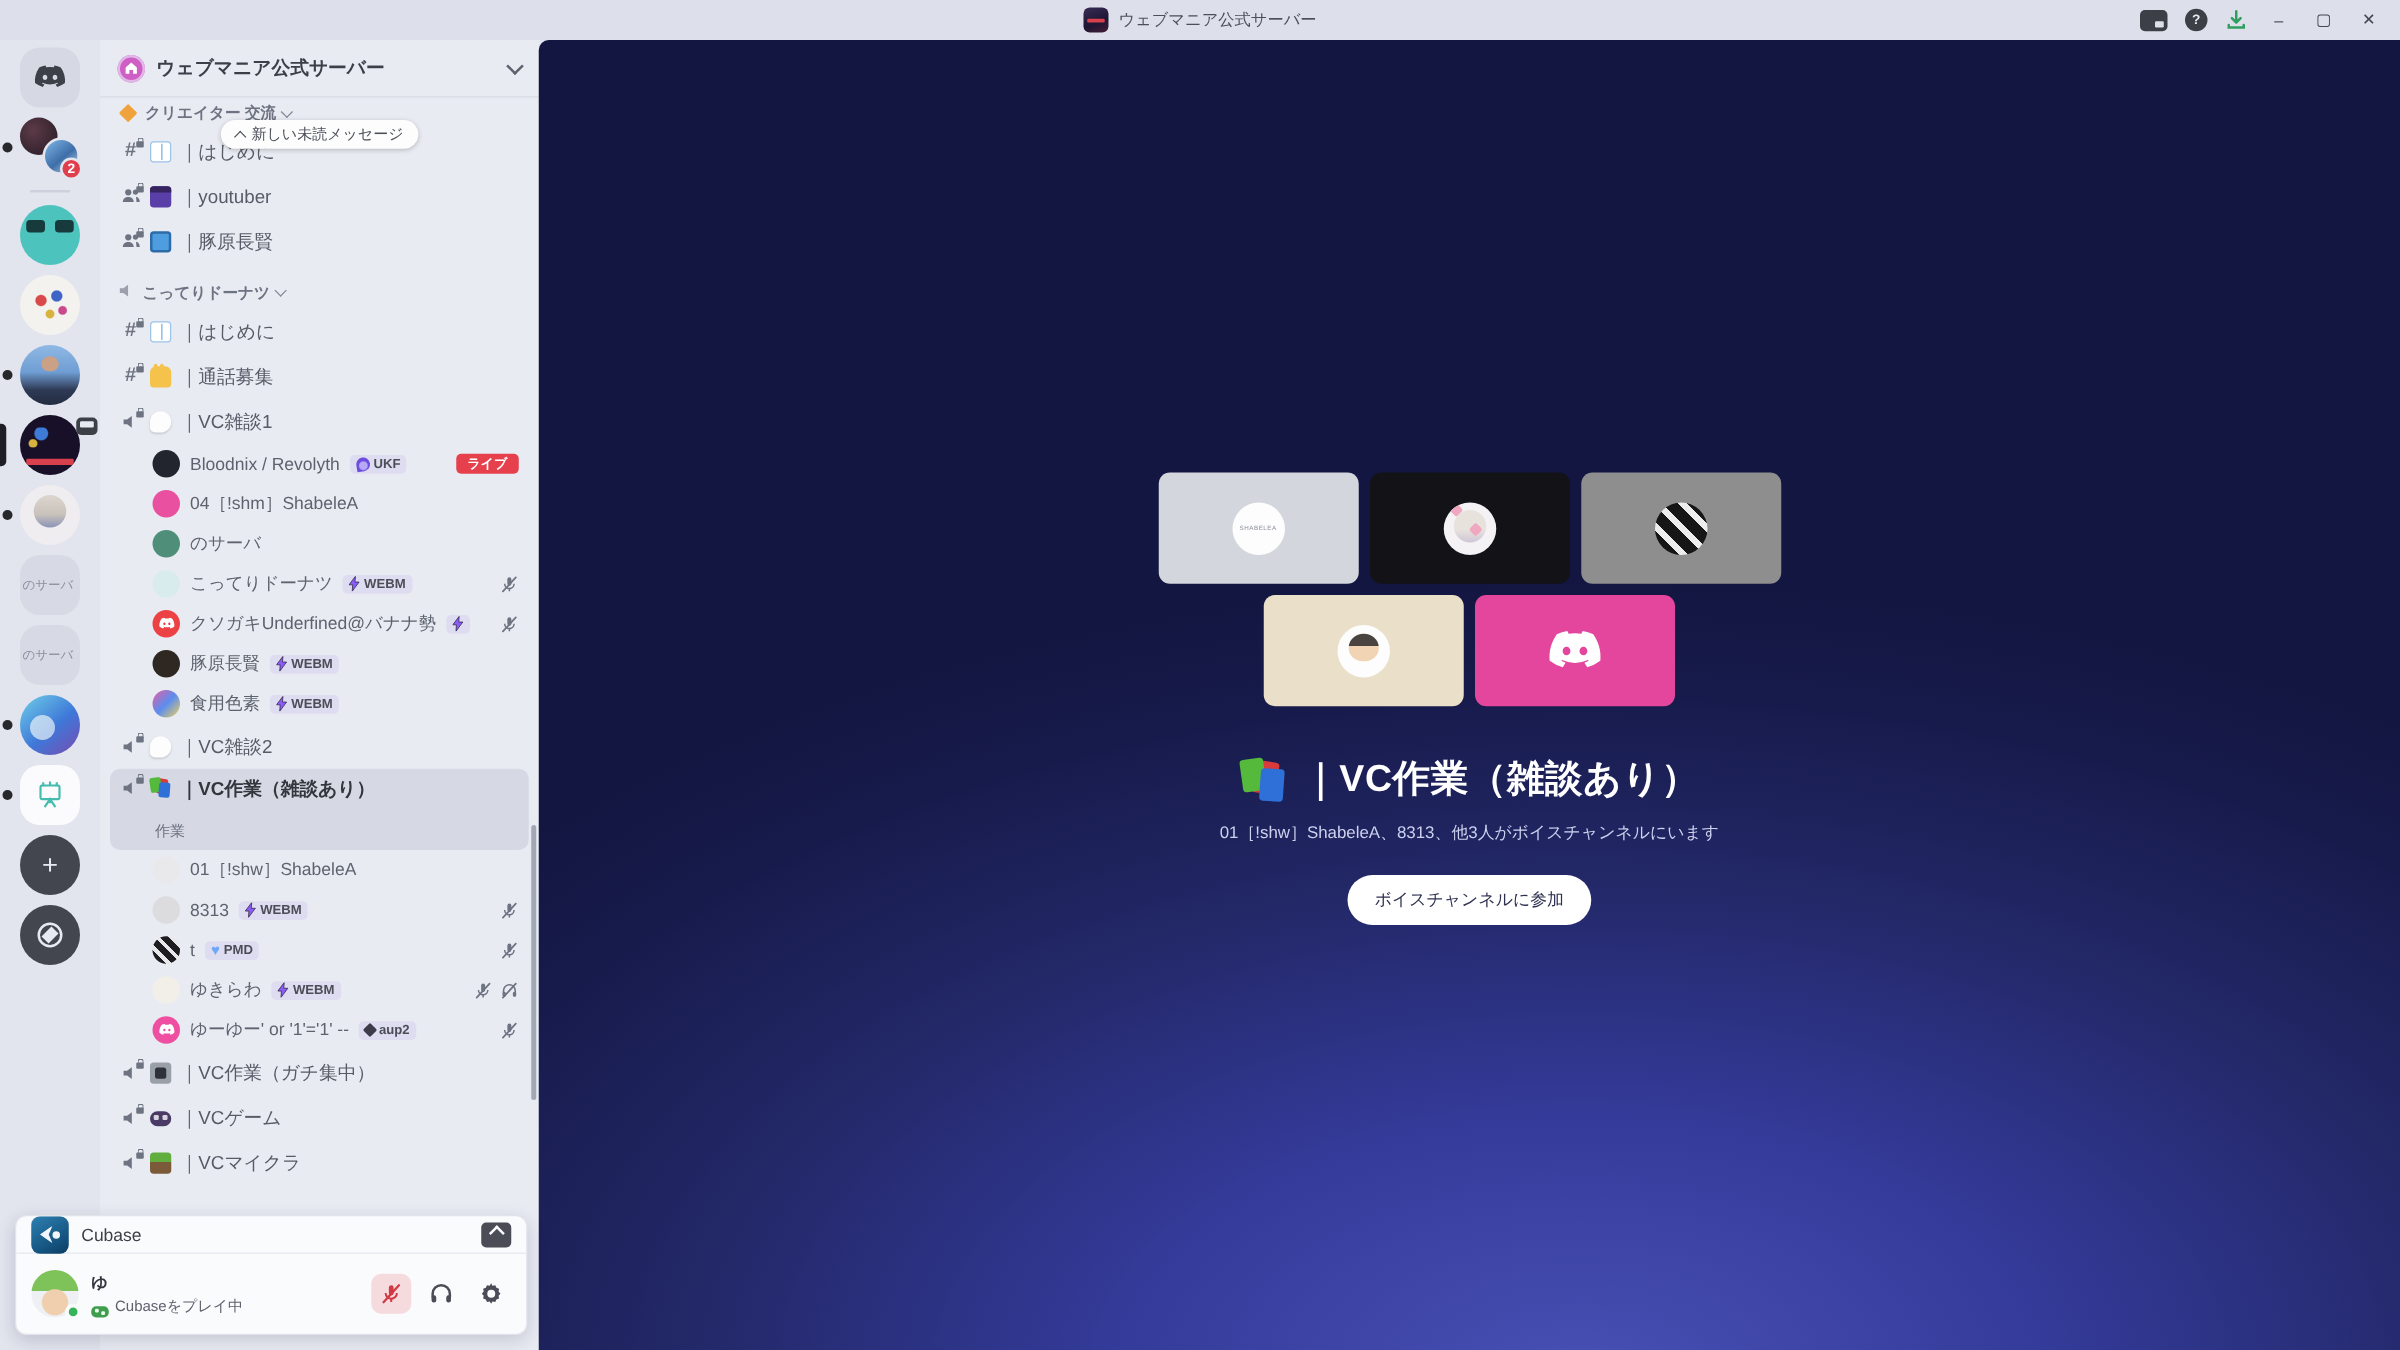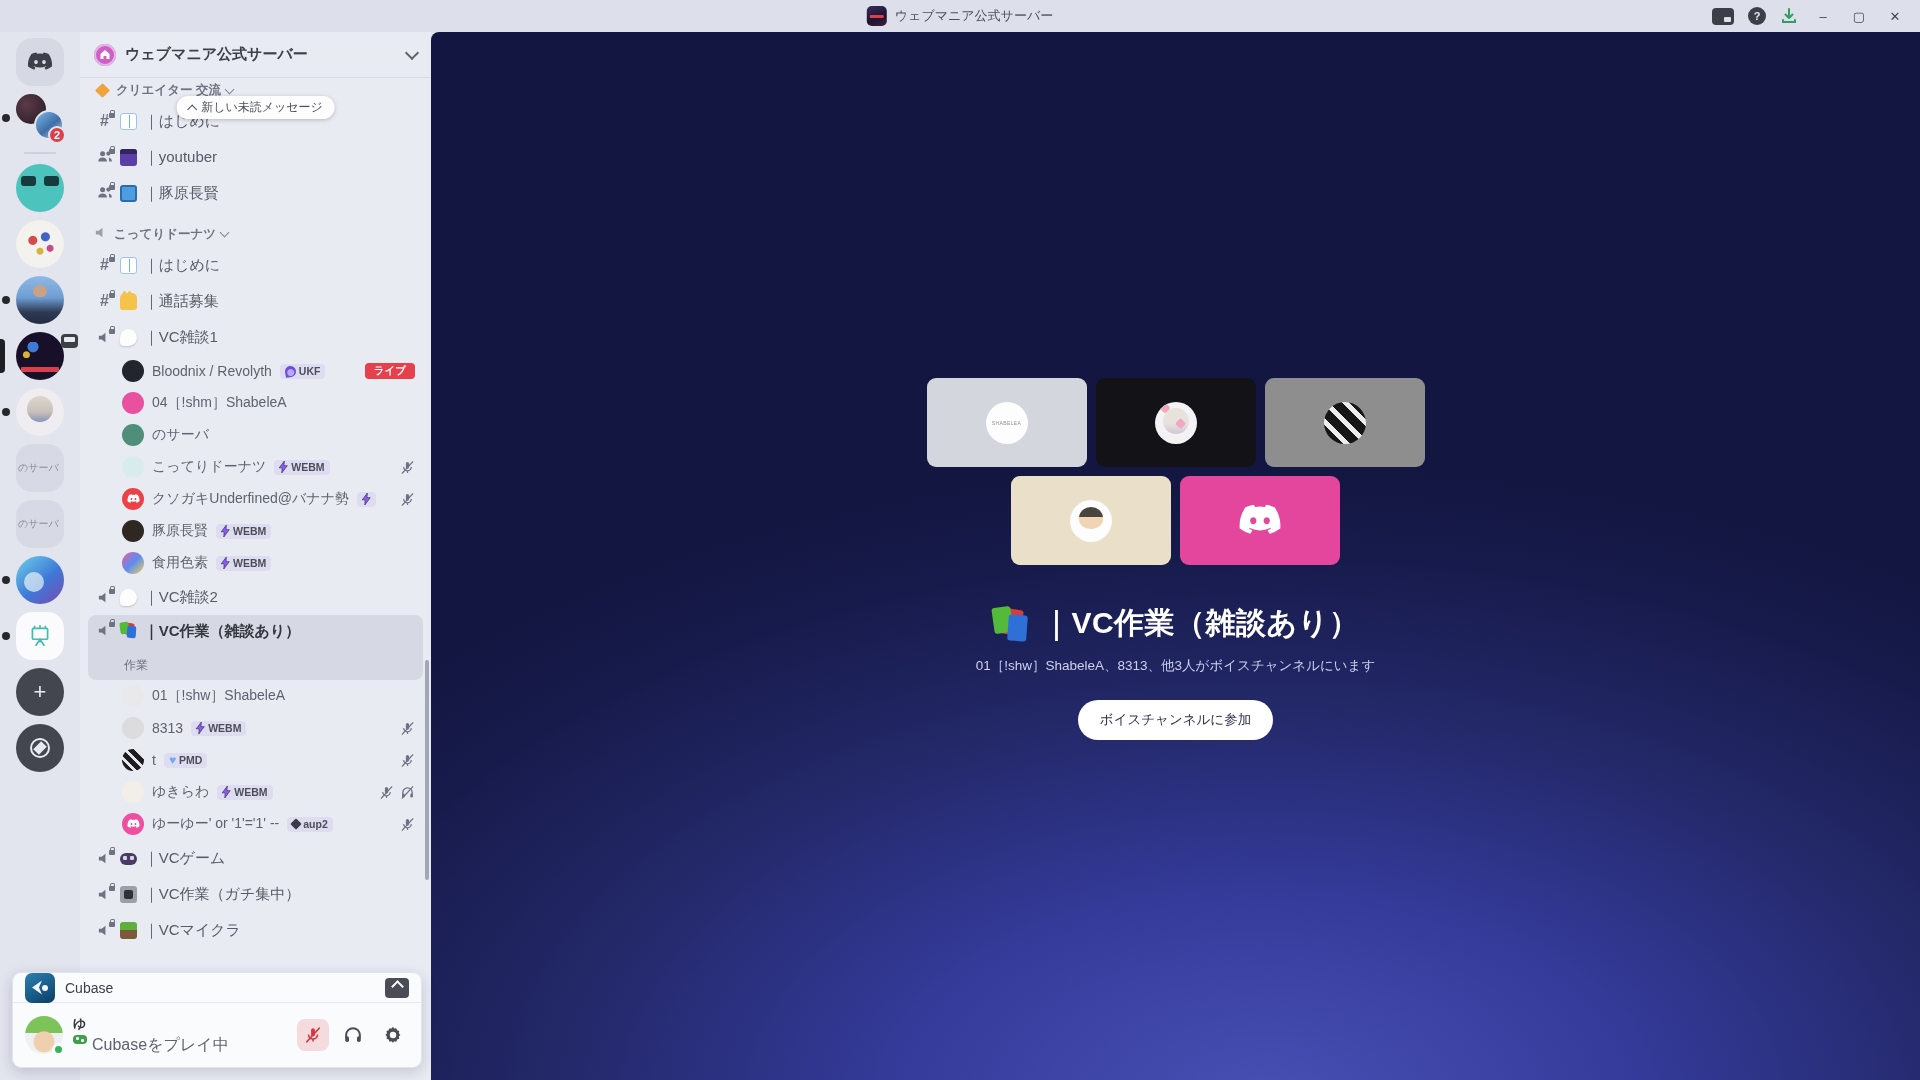--- a/index.html
+++ b/index.html
@@ -191,21 +191,21 @@
   .share-ic::after { content:""; position:absolute; left:8px; top:4px; width:7px; height:7px;
     border-top:2px solid #fafbfd; border-right:2px solid #fafbfd; transform:rotate(-45deg); }
   .up-user { height:64px; display:flex; align-items:center; gap:10px; padding:0 12px; }
   .me-avatar { width:38px; height:38px; border-radius:50%; position:relative; flex:0 0 38px;
     background:radial-gradient(circle at 50% 68%,#f0cfae 0 10px,transparent 11px),
       linear-gradient(180deg,#7ec25a 0 45%,#eef0f4 45% 100%); }
   .me-status { position:absolute; right:-2px; bottom:-2px; width:13px; height:13px; border-radius:50%;
     background:#35b45a; border:3px solid #fafbfd; }
   .me-texts { flex:1; min-width:0; }
   .me-name { font-size:13px; font-weight:700; color:#33363d; }
-  .me-activity { display:flex; align-items:flex-start; gap:5px; font-size:16px; color:#5d626e; margin-top:2px; }
+  .me-activity { display:flex; align-items:flex-end; gap:5px; font-size:12px; color:#5d626e; margin-top:2px; }
   .gp-ic { width:14px; height:9px; background:#3f9e4e; border-radius:4px; position:relative; flex:0 0 14px;}
   .gp-ic::before { content:""; position:absolute; left:3px; top:2px; width:3px; height:3px;
     background:#eafbe9; border-radius:1px; box-shadow:5px 2px 0 #eafbe9; }
   .up-ics { display:flex; align-items:center; gap:8px; }
   .mic-off-btn { width:32px; height:32px; border-radius:8px; background:#f6dbde;
     display:flex; align-items:center; justify-content:center; }
   .round-btn { width:32px; height:32px; border-radius:8px; display:flex; align-items:center; justify-content:center; }
 
   
   .main { flex:1; border-radius:8px 0 0 0; position:relative; overflow:hidden;
@@ -606,32 +606,32 @@
             </svg>
           </span>
         </div>
         <div class="ch-row">
           <span class="ch-ic">
             <svg width="15" height="15" viewBox="0 0 16 16">
               <path d="M2 6v4h3l4 3V3L5 6H2z" fill="#6d7380"></path>
             </svg>
             <span class="mini-lock"></span>
           </span>
+          <span class="emo emo-cinema"></span>
+          <span class="ch-label">｜VC作業（ガチ集中）</span>
+        </div>
+        <div class="ch-row">
+          <span class="ch-ic">
+            <svg width="15" height="15" viewBox="0 0 16 16">
+              <path d="M2 6v4h3l4 3V3L5 6H2z" fill="#6d7380"></path>
+            </svg>
+            <span class="mini-lock"></span>
+          </span>
           <span class="emo emo-gamepad"></span>
           <span class="ch-label">｜VCゲーム</span>
-        </div>
-        <div class="ch-row">
-          <span class="ch-ic">
-            <svg width="15" height="15" viewBox="0 0 16 16">
-              <path d="M2 6v4h3l4 3V3L5 6H2z" fill="#6d7380"></path>
-            </svg>
-            <span class="mini-lock"></span>
-          </span>
-          <span class="emo emo-cinema"></span>
-          <span class="ch-label">｜VC作業（ガチ集中）</span>
         </div>
         <div class="ch-row">
           <span class="ch-ic">
             <svg width="15" height="15" viewBox="0 0 16 16">
               <path d="M2 6v4h3l4 3V3L5 6H2z" fill="#6d7380"></path>
             </svg>
             <span class="mini-lock"></span>
           </span>
           <span class="emo emo-grass"></span>
           <span class="ch-label">｜VCマイクラ</span>

